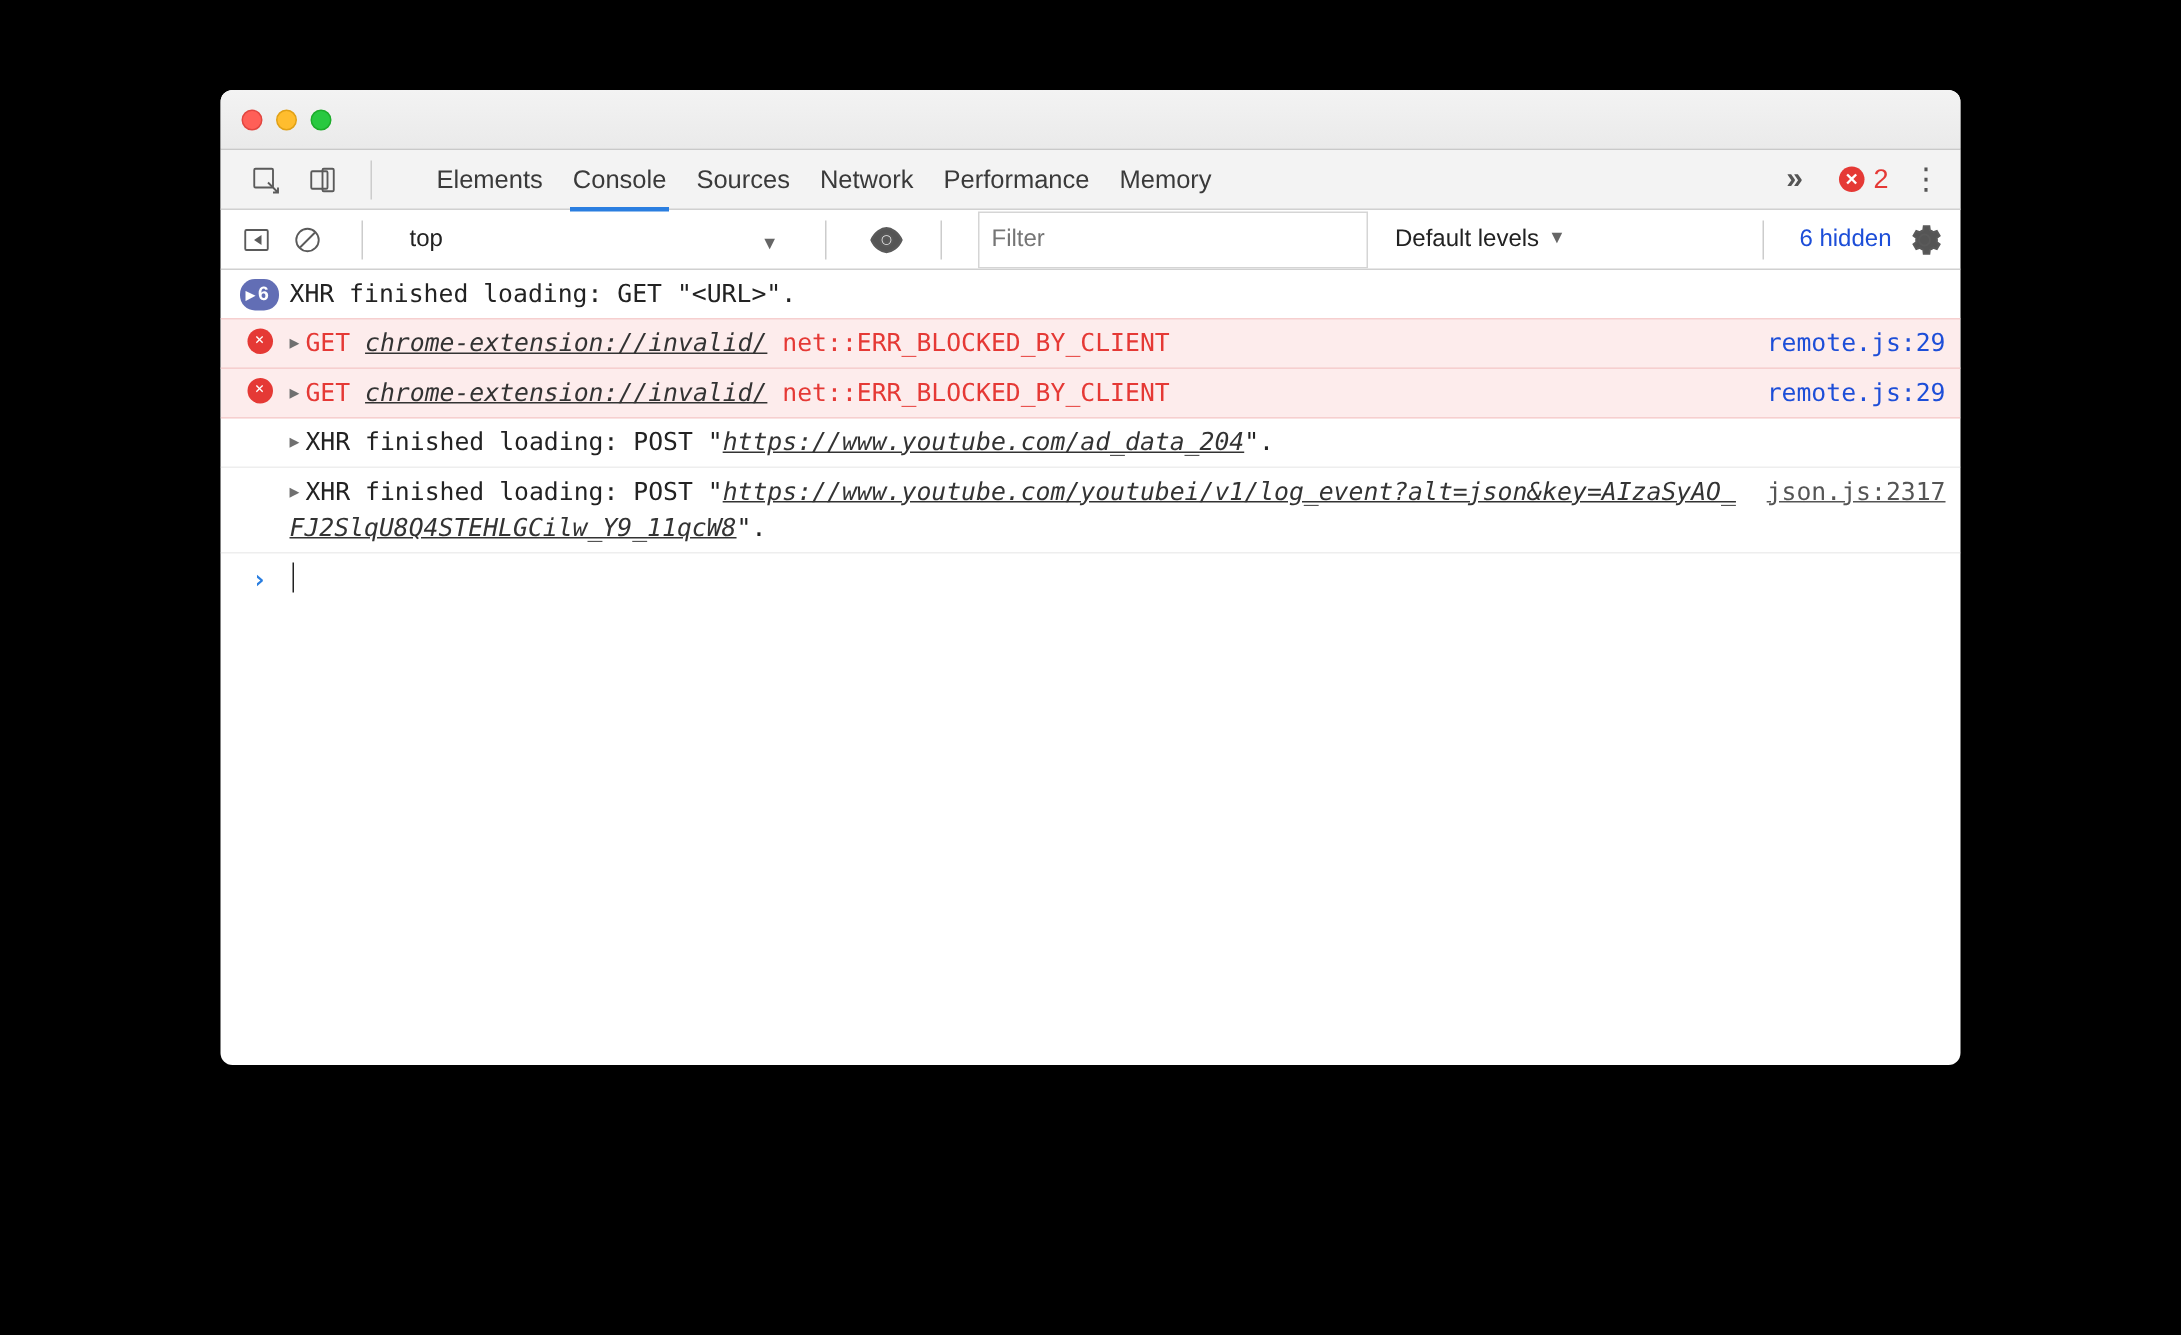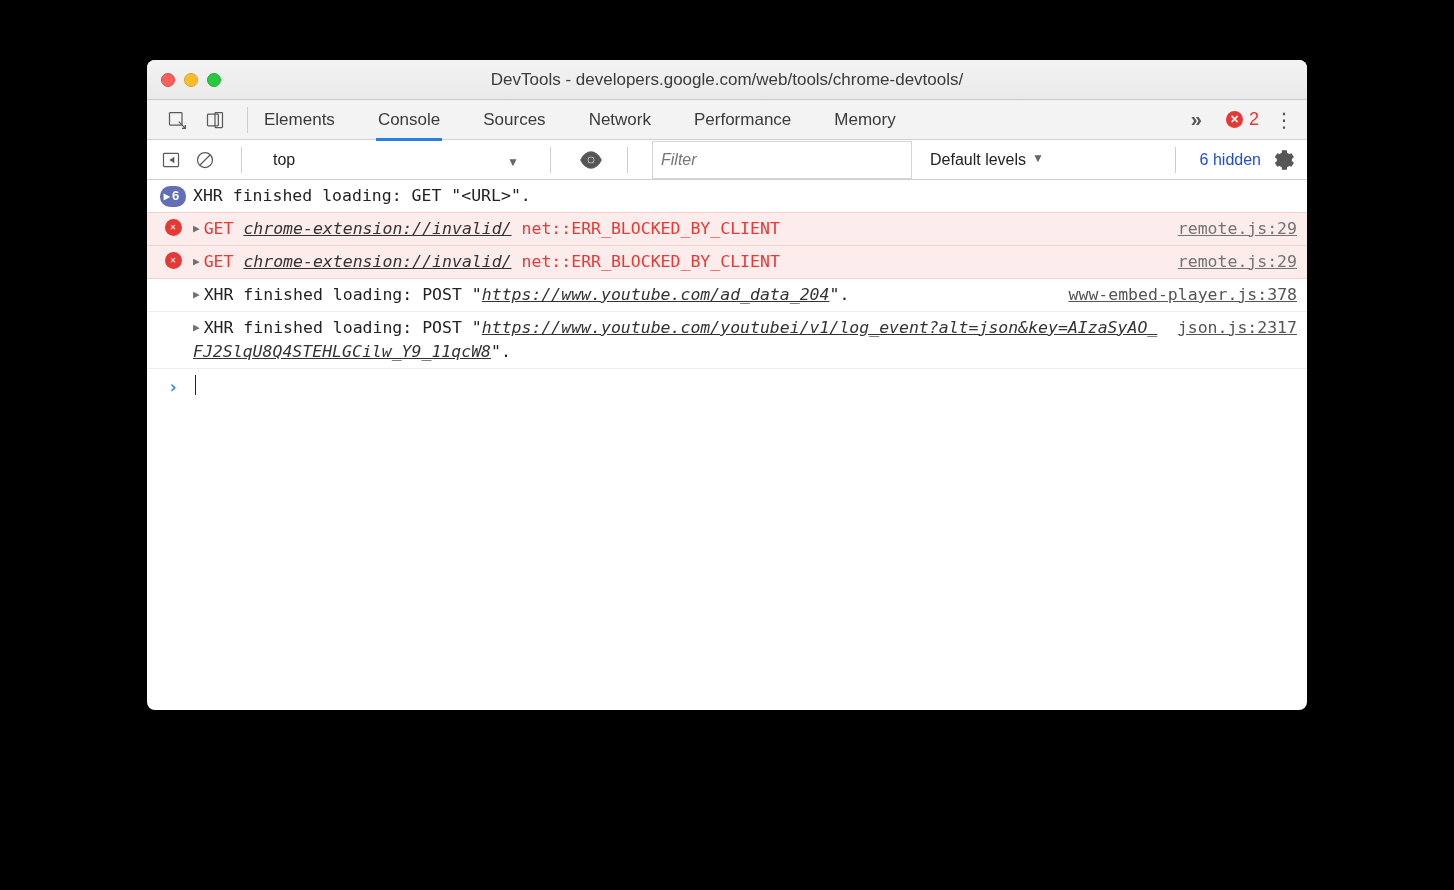--- a/index.html
+++ b/index.html
@@ -45,21 +45,21 @@
   border-bottom: 1px solid #d0d0d0;
   display: flex;
   align-items: center;
   padding: 0 12px;
   font-size: 17px;
   color: #444;
 }
 .tab-icons { display: flex; gap: 14px; padding: 0 6px; }
 .tab-icons svg { width: 22px; height: 22px; fill: none; stroke: #5a5a5a; stroke-width: 1.3; cursor: pointer; }
 .vdiv { width: 1px; height: 26px; background: #ccc; margin: 0 14px; }
-.tabs { display: flex; gap: 39px; flex: 1; }
+.tabs { display: flex; gap: 16px; flex: 1; margin-left: 27px; }
 .tab { cursor: pointer; padding: 9px 2px; position: relative; color: #3a3a3a; }
 .tab.active::after { content:""; position:absolute; left:0; right:0; bottom:-2px; height:3px; background:#2a7ee0; }
 .tab-overflow { color:#555; font-weight:bold; cursor:pointer; padding:0 6px; font-size:20px; }
 .err-badge { display:inline-flex; align-items:center; gap:6px; margin-left:18px; }
 .err-dot { width:17px; height:17px; background:#e53935; border-radius:50%; display:flex; align-items:center; justify-content:center; }
 .err-dot::before { content:"✕"; color:#fff; font-size:11px; font-weight:bold; }
 .err-count { color:#e53935; font-size:18px; }
 .dots-v { margin-left:14px; cursor:pointer; width:22px; text-align:center; color:#555; font-size:20px; }
 
 .toolbar {
@@ -71,56 +71,55 @@
   font-size: 16px;
   color:#333;
   gap: 10px;
 }
 .tb-btn { width:24px; height:24px; display:flex; align-items:center; justify-content:center; cursor:pointer; }
 .tb-btn svg { width:20px; height:20px; stroke:#5a5a5a; fill:none; stroke-width:1.5; }
 .context-sel { display:flex; align-items:flex-end; border:1px solid transparent; padding:4px 6px; cursor:pointer; width:260px; justify-content:space-between; color:#222; }
 .context-sel .arrow { font-size:12px; color:#666; }
 .eye { margin-left:4px; }
 .eye svg { width:24px; height:24px; fill:#555; }
-.filter-box { border:1px solid #d5d5d5; background:#fff; height:28px; padding:18px 8px; font-size:16px; color:#0c4a6e; width:260px;font-style:italic; }
+.filter-box { border:1px solid #d5d5d5; background:#fff; height:28px; padding:18px 8px; font-size:16px; color:#0c4a6e; width:260px; }
 .levels { display:flex; align-items:flex-start; gap:6px; cursor:pointer; margin-left:8px; color:#222; }
 .levels .arrow { font-size:12px; color:#666; }
 .spacer { flex:1; }
 .hidden-txt { color:#1d4ed8; }
 .gear svg { width:22px; height:22px; fill:#555; }
 
 .console-body { flex:1; overflow:auto; font-family: Menlo, Consolas, monospace; font-size:16.5px; }
 .row { border-bottom:1px solid #eee; padding:4px 10px 4px 6px; display:flex; align-items:flex-start; line-height:1.45; }
 .row.err { background:#fdecec; border-bottom:1px solid #f6cfcf; border-top:1px solid #f6cfcf; margin-top:-1px; }
 .row-gutter { width:40px; display:flex; align-items:center; justify-content:center; flex-shrink:0; padding-top:2px; }
 .pill { background:#626eb5; color:#fff; border-radius:10px; font-size:13px; padding:1px 7px 1px 4px; display:inline-flex; align-items:center; gap:2px; font-family: -apple-system, sans-serif; font-weight:600; }
 .pill::before { content:"▶"; font-size:8px; }
 .err-ico { width:17px; height:17px; background:#e53935; border-radius:50%; display:flex; align-items:center; justify-content:center; }
 .err-ico::before { content:"✕"; color:#fff; font-size:10px; font-weight:bold; }
 .disc { color:#707070; font-size:11px; margin-right:4px; cursor:pointer; display:inline-block; transform:translateY(-2px); }
 .row-msg { flex:1; word-break:break-all; color:#222; }
-.row-src { color:#737373; text-decoration:underline; cursor:pointer; white-space:nowrap; padding-left:12px; }
+.row-src { color:#1d4ed8; cursor:pointer; white-space:nowrap; padding-left:12px; }
 .red-txt { color:#e53935; }
 .u { text-decoration:underline; color:#333; cursor:pointer;font-style:italic; }
 .row.input .row-gutter { color:#2a7ee0; font-size:17px; font-weight:bold; }
 .caret { display:inline-block; width:1px; height:20px; background:#222; animation:none; vertical-align:middle; margin-left:2px; }
 .wrap-right { float:right; color:#555; text-decoration:underline; cursor:pointer; margin-left:12px; }
 </style>
 </head>
 <body>
 
 <div class="window">
 
   <div class="titlebar">
     <div class="traffic-lights">
       <div class="tl red"></div>
       <div class="tl yellow"></div>
       <div class="tl green"></div>
     </div>
-    <div class="title">DevTools - developers.google.com/web/tools/chrome-devtools/</div>
   </div>
 
   <div class="tabbar">
     <div class="tab-icons">
       <span class="tb-btn">
         <svg viewBox="0 0 24 24">
             <rect x="3" y="3" width="15" height="15" rx="1"></rect>
             <path d="M14 14 L22 22 M18 22 L22 22 L22 18"></path>
           </svg>
       </span>
@@ -215,21 +214,20 @@
         </div>
       <div class="row-msg">
         <span class="disc">▶</span><span class="red-txt">GET</span> <span class="u">chrome-extension://invalid/</span> <span class="red-txt">net::ERR_BLOCKED_BY_CLIENT</span>
       </div>
       <div class="row-src">remote.js:29</div>
     </div>
 
     <div class="row">
       <div class="row-gutter"></div>
       <div class="row-msg">
-        <span class="wrap-right">www-embed-player.js:378</span>
         <span class="disc">▶</span><span>XHR finished loading: POST "</span><span class="u">https://www.youtube.com/ad_data_204</span><span>".</span>
       </div>
     </div>
 
     <div class="row">
       <div class="row-gutter"></div>
       <div class="row-msg">
         <span class="wrap-right">json.js:2317</span>
         <span class="disc">▶</span><span>XHR finished loading: POST "</span><span class="u">https://www.youtube.com/youtubei/v1/log_event?alt=json&amp;key=AIzaSyAO_FJ2SlqU8Q4STEHLGCilw_Y9_11qcW8</span><span>".</span>
       </div>

